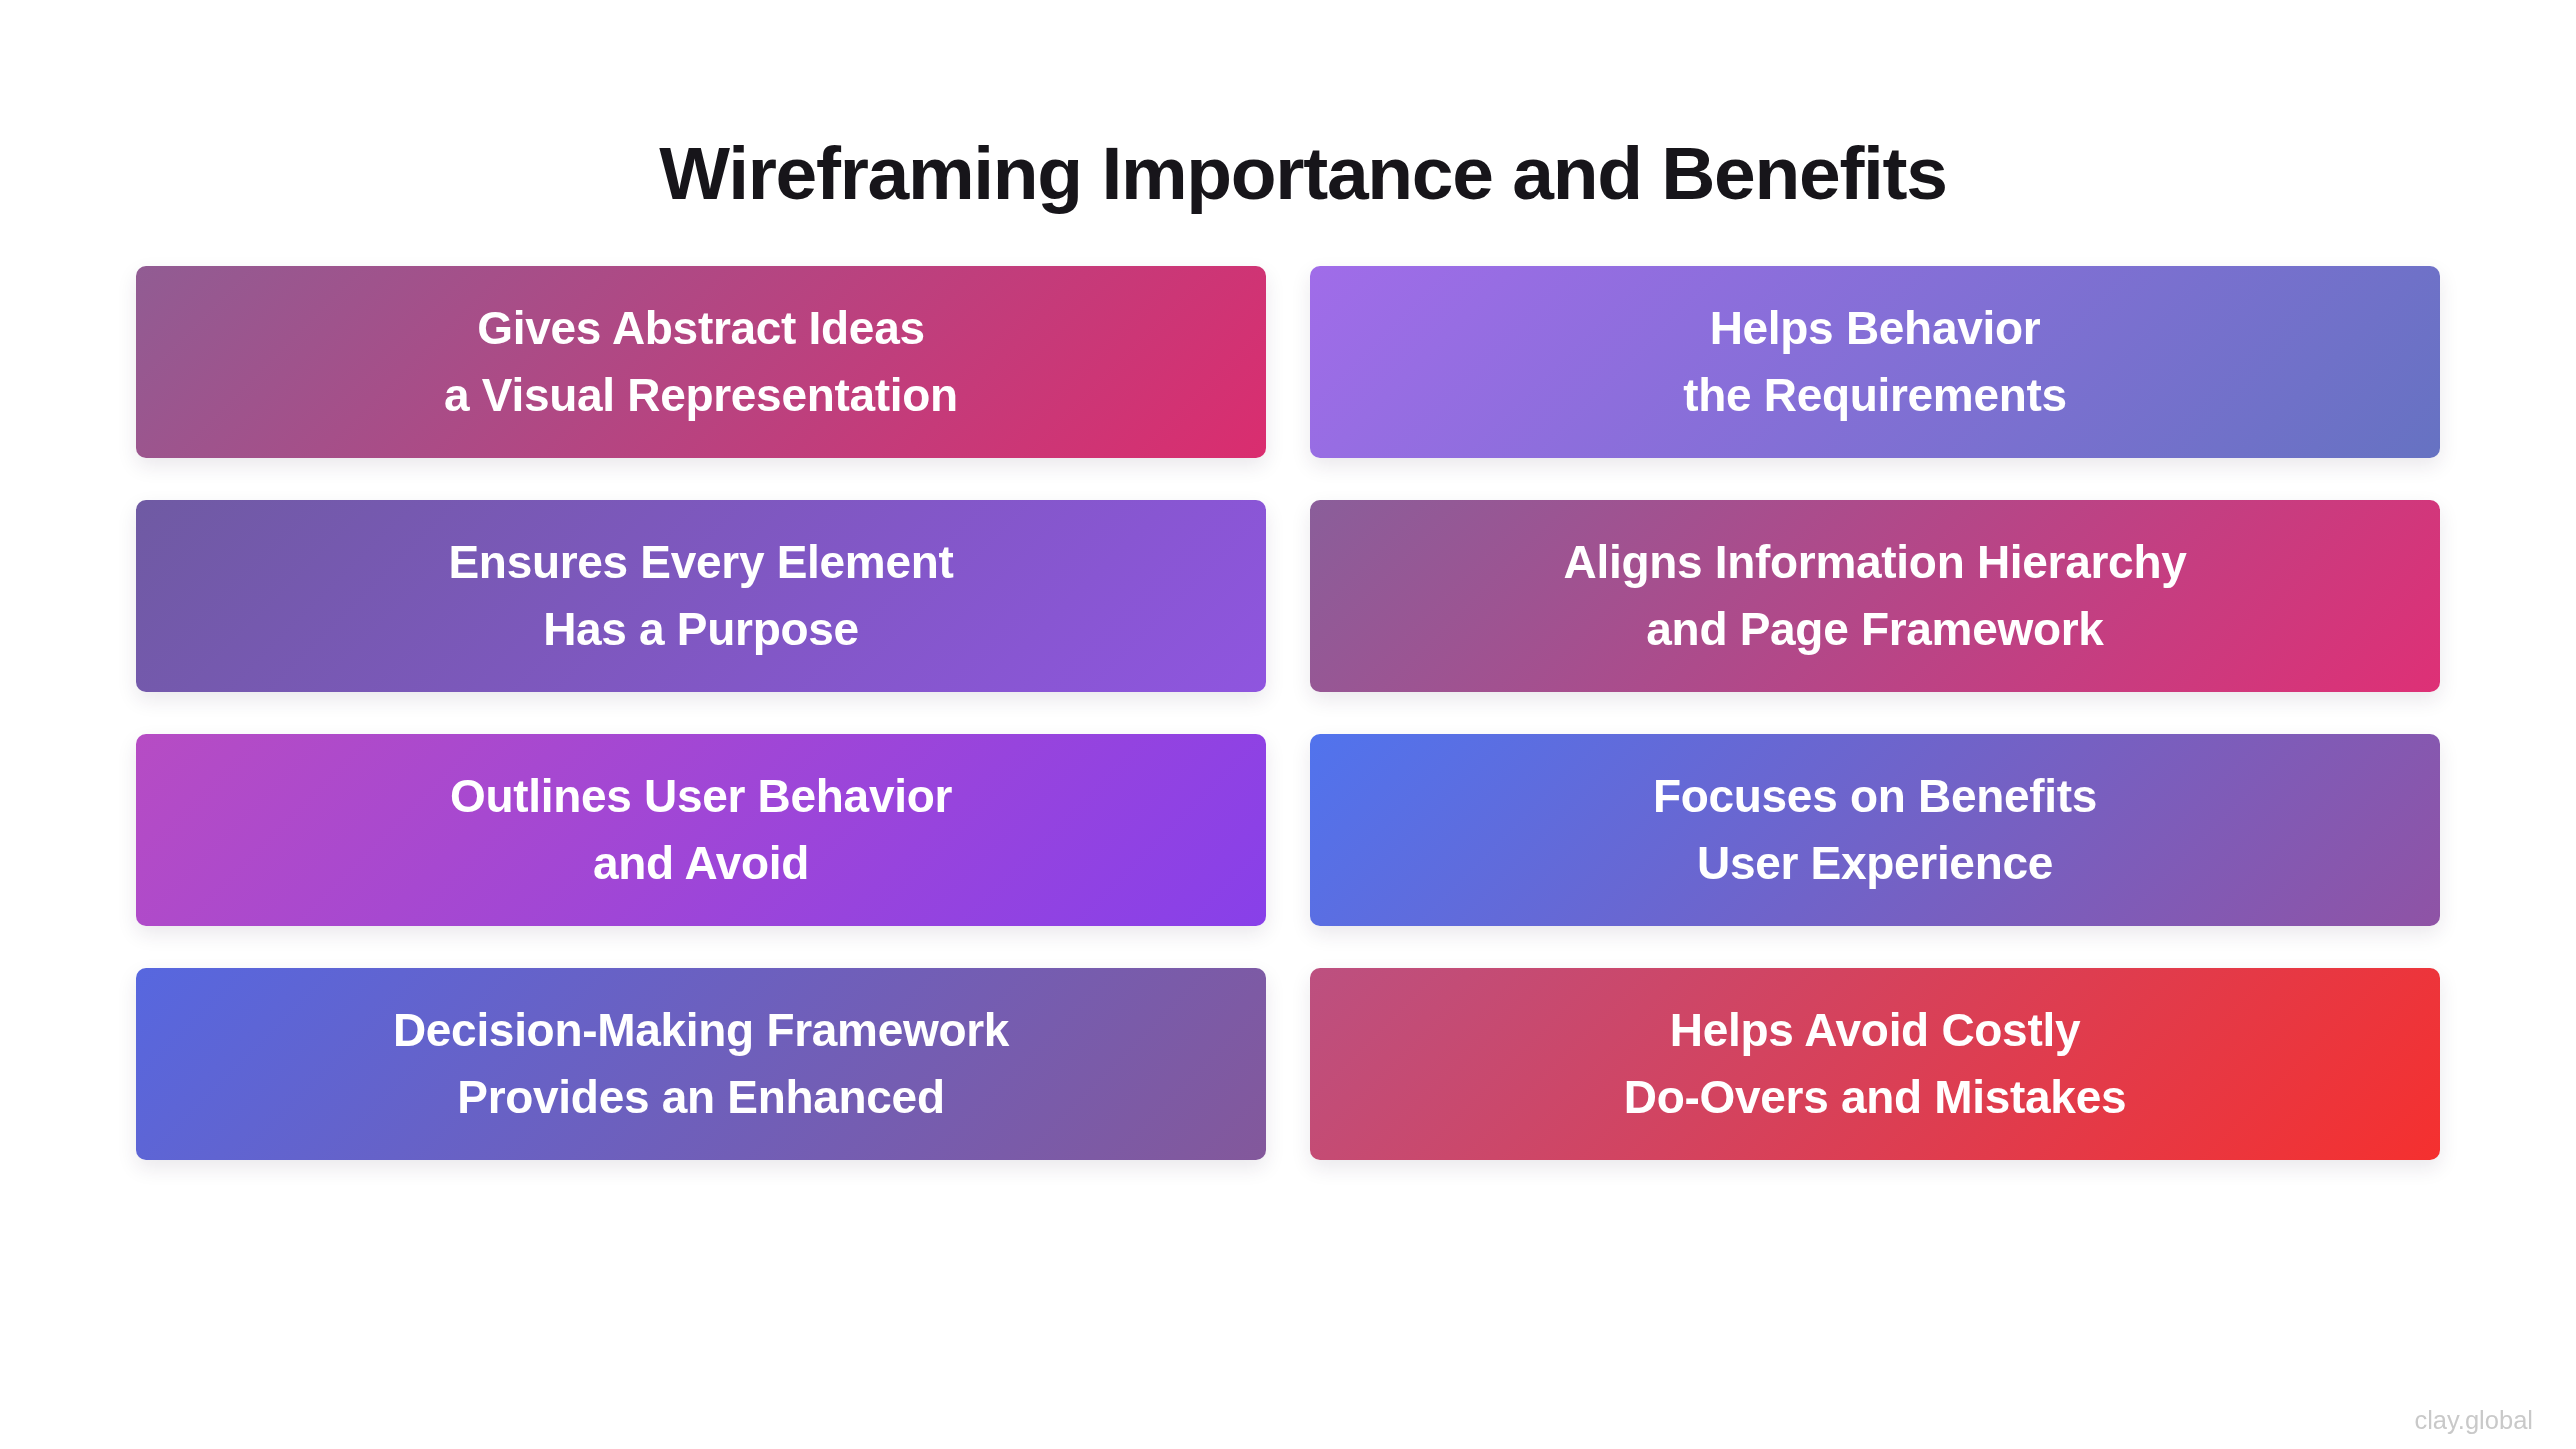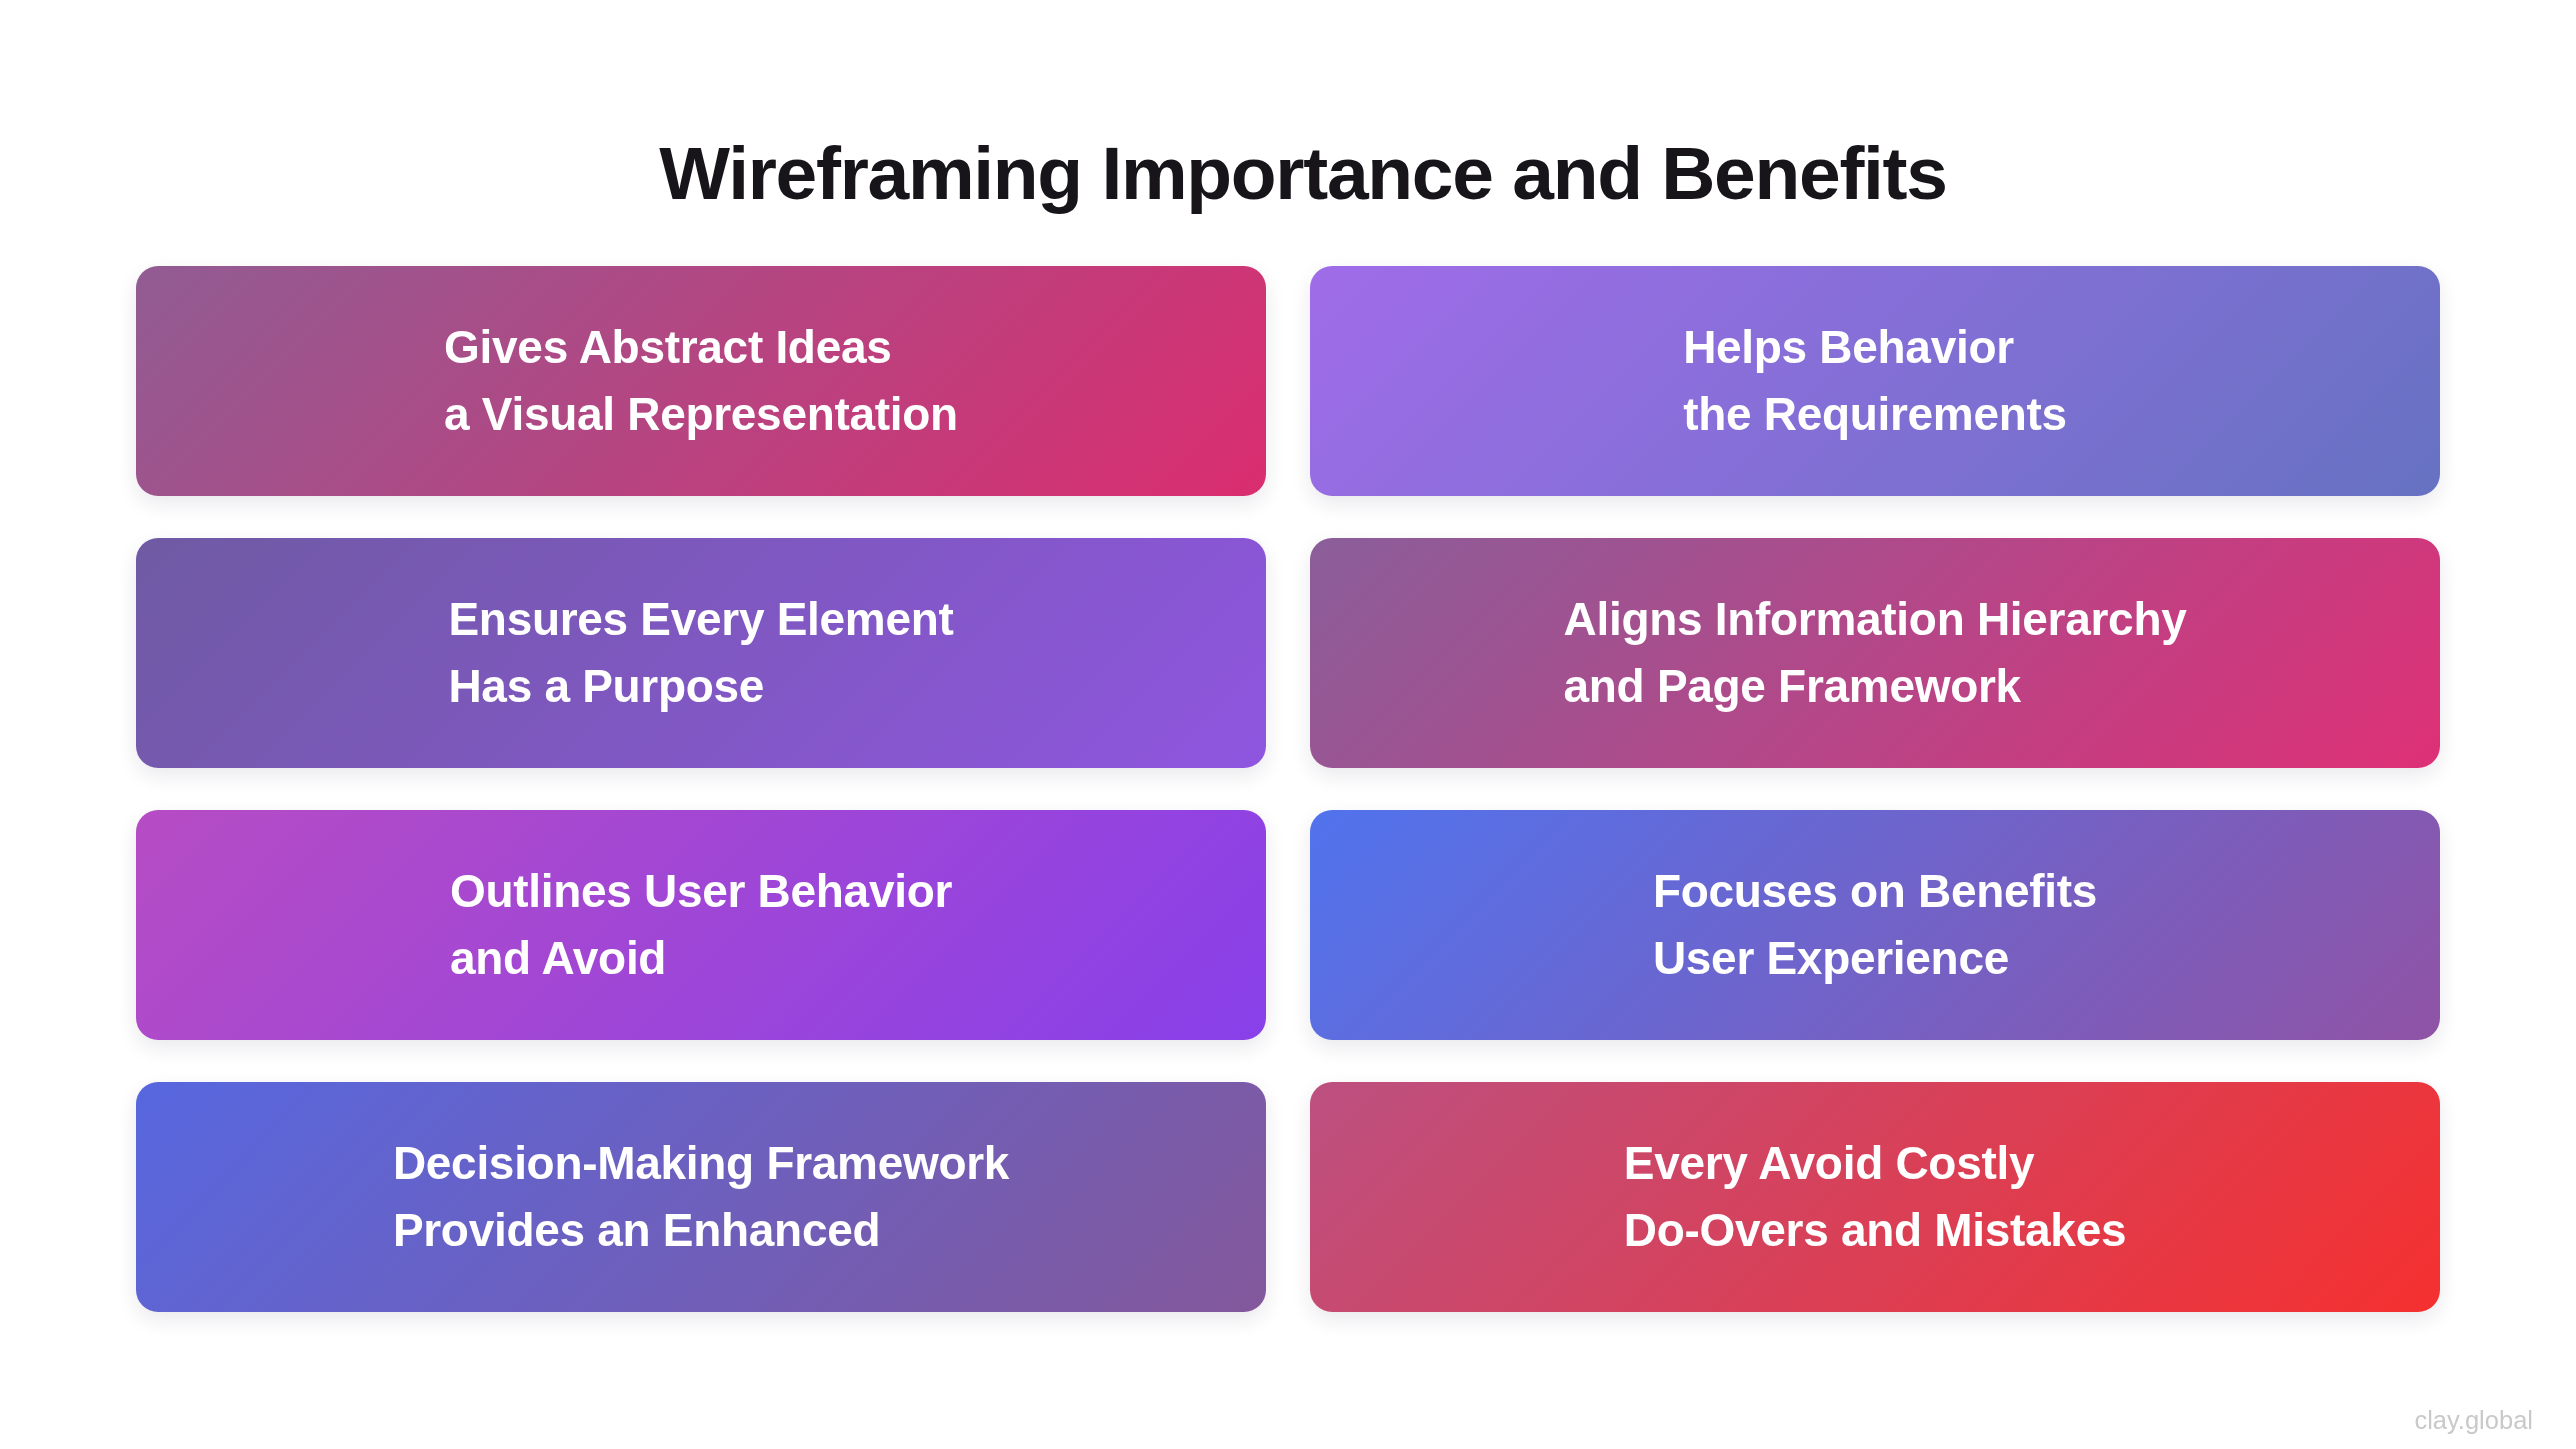--- a/index.html
+++ b/index.html
@@ -30,26 +30,26 @@
     position: absolute;
     left: 136px;
     right: 136px;
     top: 266px;
     display: grid;
     grid-template-columns: 1fr 1fr;
     column-gap: 44px;
     row-gap: 42px;
   }
   .card {
-    height: 230px;
-    border-radius: 22px;
+    height: 192px;
+    border-radius: 10px;
     display: flex;
     align-items: center;
     justify-content: center;
-    text-align: left;
+    text-align: center;
     box-shadow: 0 8px 20px rgba(45, 25, 70, 0.10);
   }
   .card-text {
     color: #ffffff;
     font-size: 46px;
     font-weight: bold;
     line-height: 1.46;
     letter-spacing: -0.3px;
   }
   .card-line { display: block; }
@@ -112,21 +112,21 @@
 
   <div class="card" style="background:linear-gradient(135deg,#5767DF 0%,#83589B 100%)">
     <div class="card-text">
       <span class="card-line">Decision-Making Framework</span>
       <span class="card-line">Provides an Enhanced</span>
     </div>
   </div>
 
   <div class="card" style="background:linear-gradient(135deg,#BC5080 0%,#F5302F 100%)">
     <div class="card-text">
-      <span class="card-line">Every Avoid Costly</span>
+      <span class="card-line">Helps Avoid Costly</span>
       <span class="card-line">Do-Overs and Mistakes</span>
     </div>
   </div>
 
 </div>
 
 <div class="footer">clay.global</div>
 
 
 </body></html>

